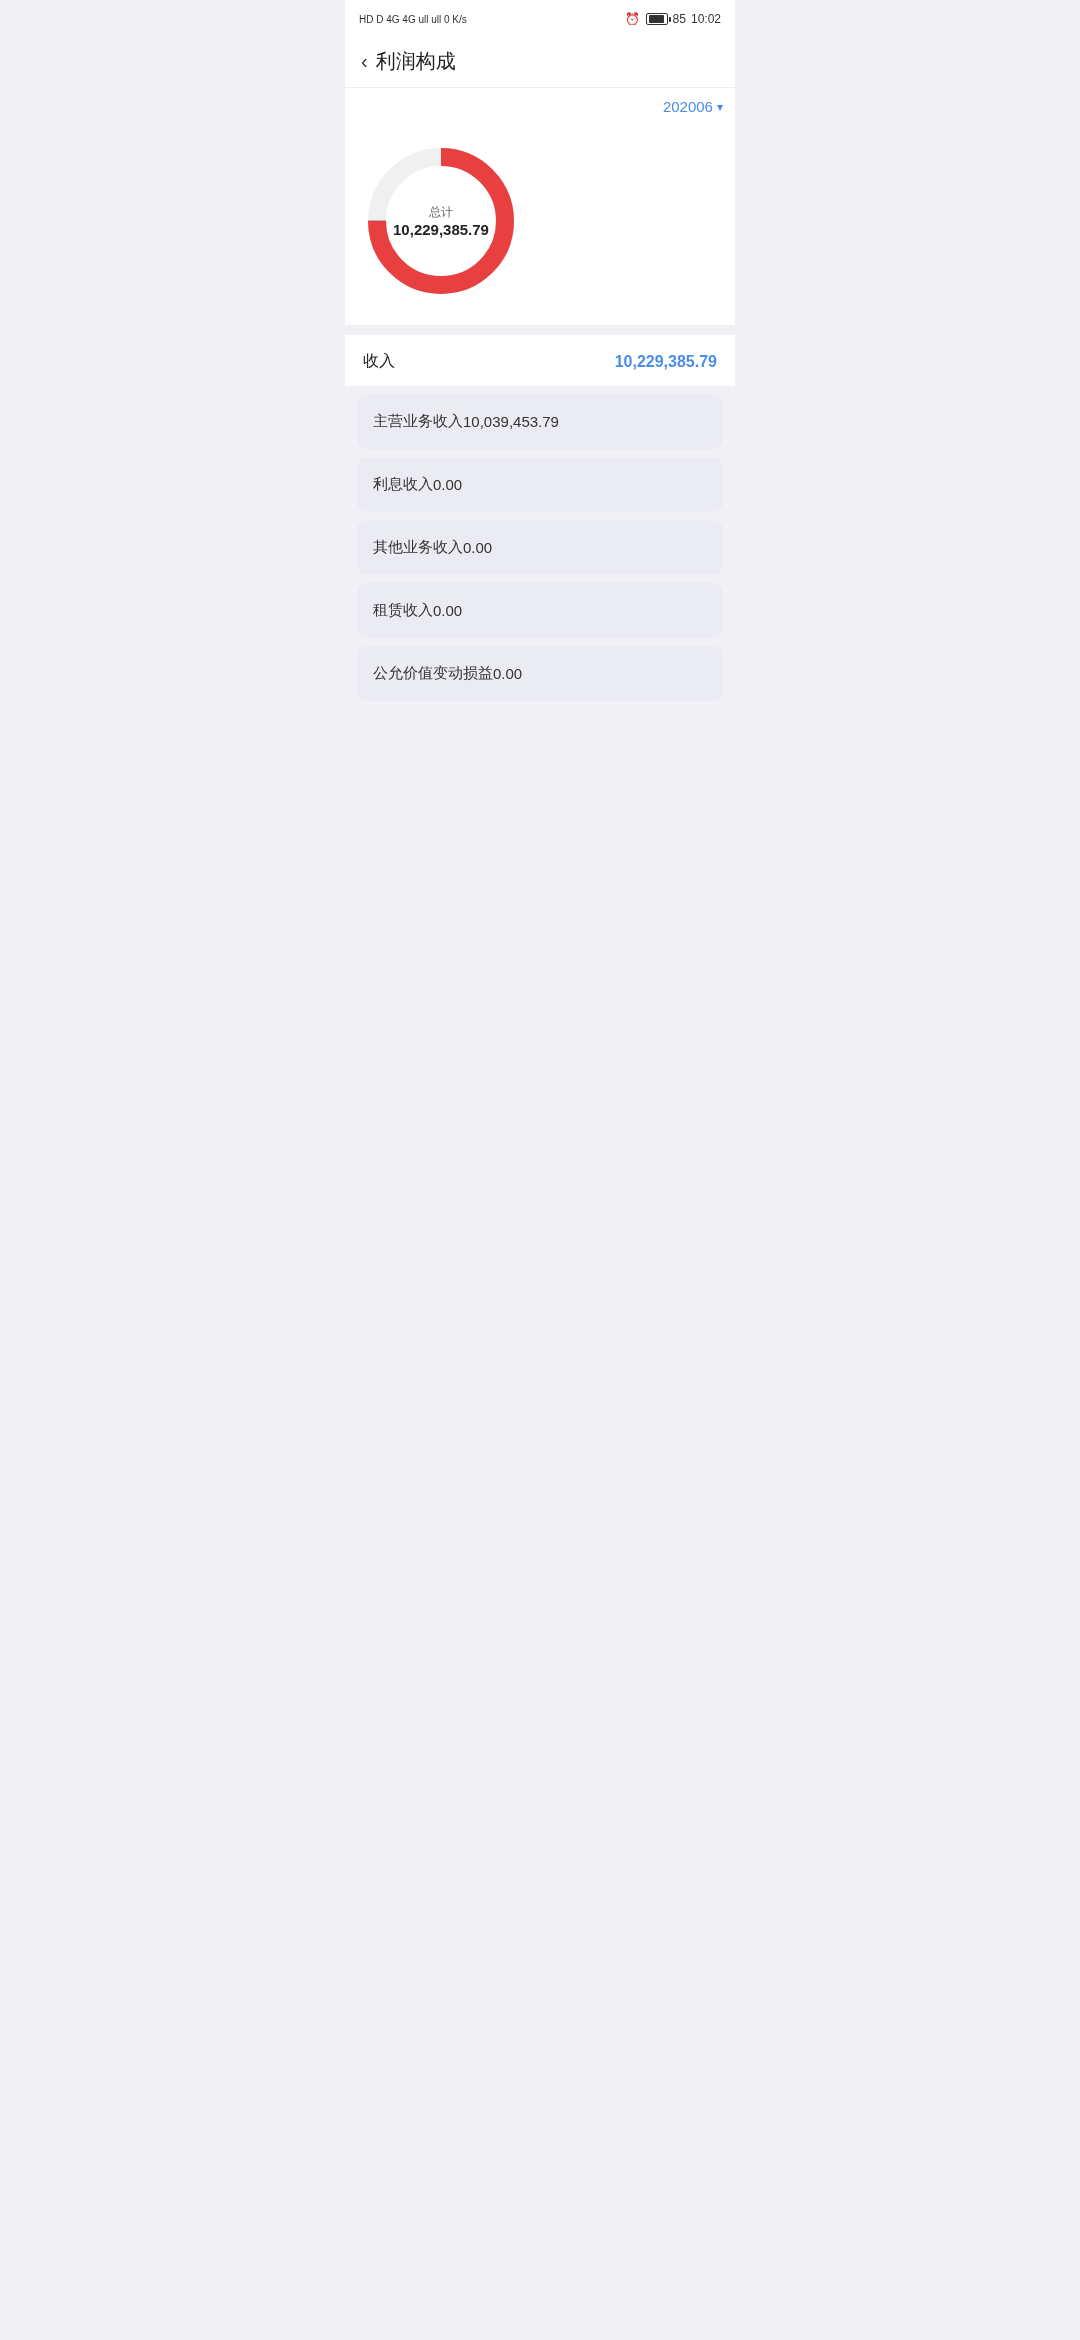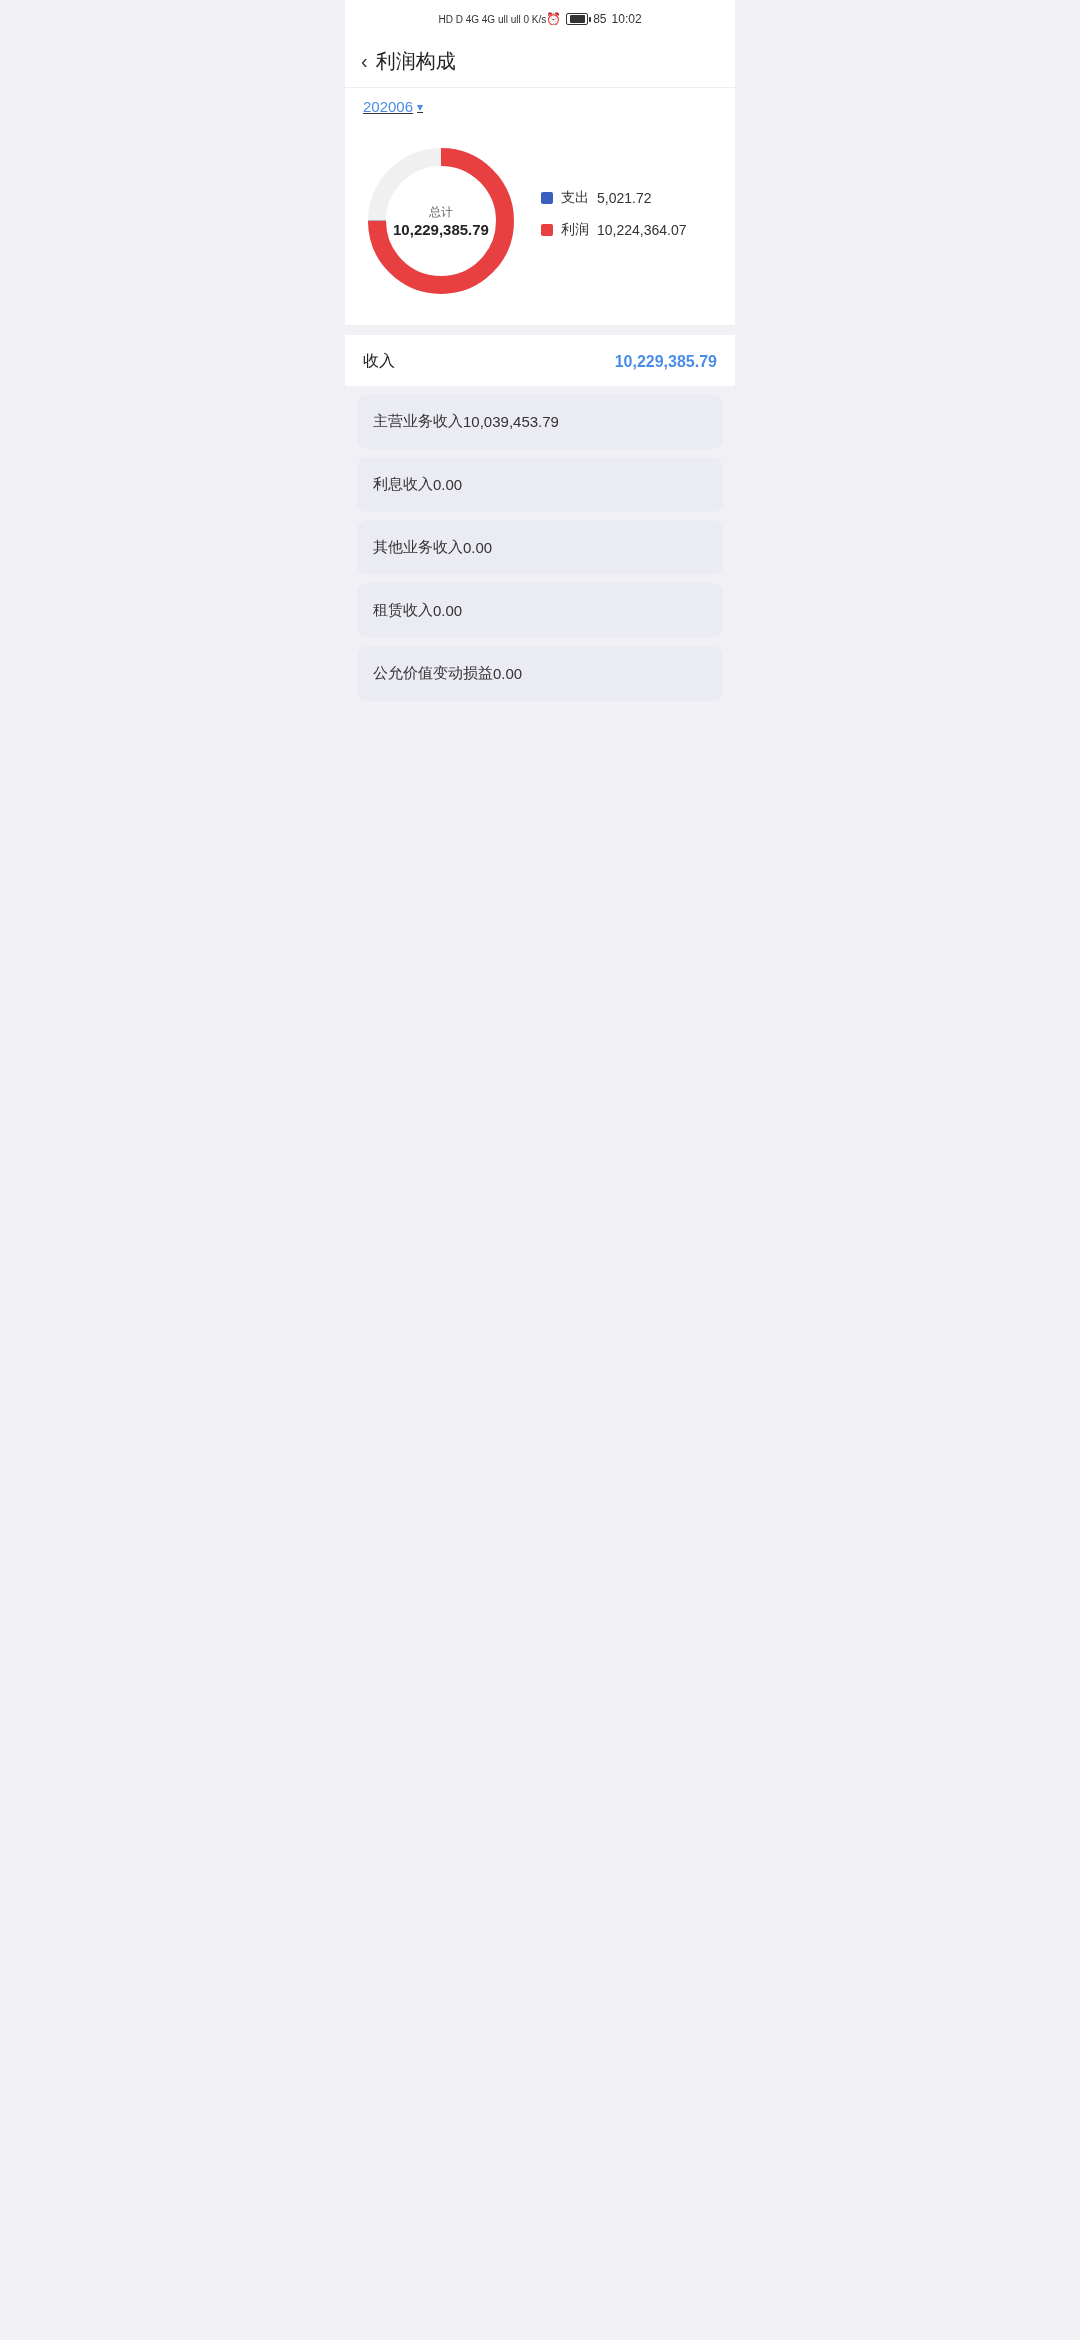--- a/index.html
+++ b/index.html
@@ -10,21 +10,21 @@
       width: 390px;
       margin: 0 auto;
       font-size: 14px;
       color: #333;
     }
 
     
     .status-bar {
       background: #fff;
       display: flex;
-      justify-content: center;
+      justify-content: space-between;
       align-items: center;
       padding: 6px 14px 4px;
       font-size: 11px;
       color: #333;
       height: 36px;
     }
     .status-left {
       display: flex;
       align-items: center;
       gap: 4px;
@@ -82,23 +82,23 @@
     .header-title {
       font-size: 20px;
       font-weight: 500;
       color: #222;
     }
 
     
     .date-selector {
       background: #fff;
       display: flex;
-      align-items: center;
-      padding: 10px 18px;
-      text-decoration: underline;
+      justify-content: flex-end;
+      align-items: center;
+      padding: 10px 12px;
     }
     .date-text {
       color: #4a8de8;
       font-size: 15px;
       margin-right: 4px;
     }
     .chevron-down {
       color: #4a8de8;
       font-size: 12px;
     }
@@ -252,32 +252,20 @@
       <circle cx="80" cy="80" r="64" fill="none" stroke="#e84040" stroke-width="18" stroke-dasharray="401.9 402.1" stroke-dashoffset="100.5" transform="rotate(-90 80 80)"></circle>
 
       <circle cx="80" cy="80" r="64" fill="none" stroke="#3b5fc0" stroke-width="18" stroke-dasharray="0.2 401.8" stroke-dashoffset="100.5" transform="rotate(-90 80 80)"></circle>
     </svg>
     <div class="donut-center">
       <span class="donut-label">总计</span>
       <span class="donut-value">10,229,385.79</span>
     </div>
   </div>
 
-  <div class="legend">
-    <div class="legend-item">
-      <div class="legend-dot" style="background:#3b5fc0;"></div>
-      <span class="legend-name">支出</span>
-      <span class="legend-val">5,021.72</span>
-    </div>
-    <div class="legend-item">
-      <div class="legend-dot" style="background:#e84040;"></div>
-      <span class="legend-name">利润</span>
-      <span class="legend-val">10,224,364.07</span>
-    </div>
-  </div>
 </div>
 
 <div class="separator"></div>
 
 <div class="section-header">
   <span class="section-title">收入</span>
   <span class="section-total">10,229,385.79</span>
 </div>
 
 <div class="cards-container">

